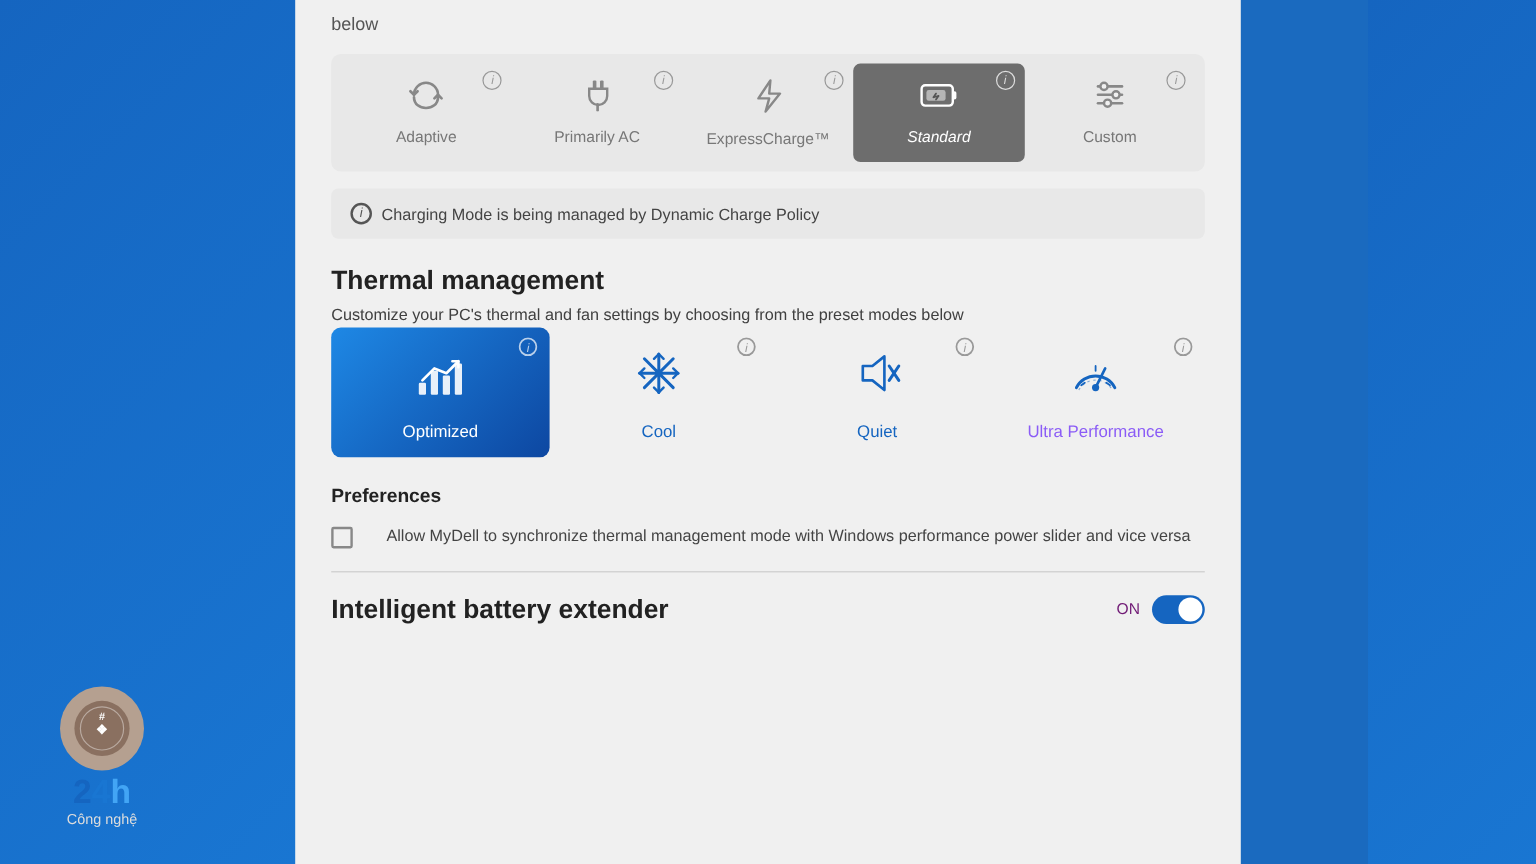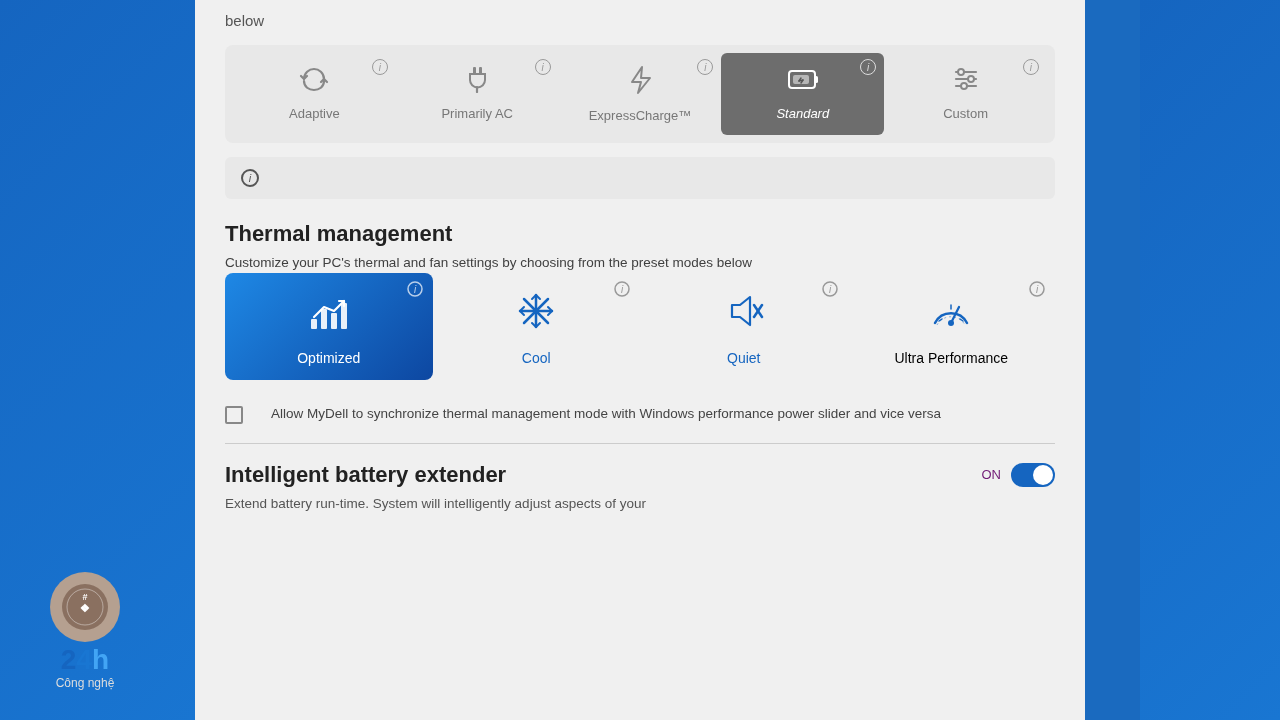--- a/index.html
+++ b/index.html
@@ -22,21 +22,21 @@
     .bg-blue-right {
       position: absolute;
       right: 0; top: 0;
       width: 140px; height: 720px;
       background: linear-gradient(135deg, #1565c0 0%, #1976d2 100%);
     }
     .main-panel {
       position: relative;
       z-index: 2;
       background: #f0f0f0;
-      width: 890px;
+      width: 788px;
       height: 720px;
       overflow: hidden;
       padding: 0 0 0 0;
     }
     .content {
       padding: 0 30px 30px 30px;
       overflow-y: auto;
       height: 720px;
     }
     .top-note {
@@ -226,21 +226,21 @@
       border: none;
       border-top: 1px solid #ccc;
       margin: 18px 0;
     }
 
     
     .battery-row {
       display: flex;
       align-items: center;
       justify-content: space-between;
-      margin-bottom: 6px;
+      margin-bottom: 18px;
     }
     .battery-title {
       font-size: 22px;
       font-weight: 600;
       color: #222;
     }
     .toggle-row {
       display: flex;
       align-items: center;
       gap: 10px;
@@ -369,20 +369,21 @@
             <circle cx="20" cy="14" r="3" fill="#f0f0f0" stroke="#888" stroke-width="2"></circle>
             <circle cx="13" cy="21" r="3" fill="#f0f0f0" stroke="#888" stroke-width="2"></circle>
           </svg>
         </span>
         <span class="charge-label">Custom</span>
       </div>
     </div>
 
     <div class="info-bar">
       <div class="info-circle-icon">i</div>
+      <span>Charging Mode is being managed by Dynamic Charge Policy</span>
     </div>
 
     <div class="section-title">Thermal management</div>
     <div class="section-desc">Customize your PC's thermal and fan settings by choosing from the preset modes below</div>
 
     <div class="thermal-options">
 
       <div class="thermal-option selected">
         <span class="thermal-info">
           <svg width="16" height="16" viewBox="0 0 16 16">
@@ -458,41 +459,41 @@
           <svg width="44" height="40" viewBox="0 0 44 40" fill="none">
             <path d="M6 32 A18 18 0 0 1 38 32" stroke="#1565c0" stroke-width="2.5" fill="none" stroke-linecap="round"></path>
             <path d="M8 34 A16 16 0 0 1 36 34" stroke="#1565c0" stroke-width="1" fill="none" stroke-dasharray="2 3" opacity="0.5"></path>
             <line x1="22" y1="32" x2="30" y2="16" stroke="#1565c0" stroke-width="2.2" stroke-linecap="round"></line>
             <circle cx="22" cy="32" r="3" fill="#1565c0"></circle>
             <line x1="10" y1="30" x2="13" y2="28" stroke="#1565c0" stroke-width="1.5" stroke-linecap="round"></line>
             <line x1="34" y1="30" x2="31" y2="28" stroke="#1565c0" stroke-width="1.5" stroke-linecap="round"></line>
             <line x1="22" y1="14" x2="22" y2="18" stroke="#1565c0" stroke-width="1.5" stroke-linecap="round"></line>
           </svg>
         </span>
-        <span class="thermal-label" style="color:#000000;">Ultra Performance</span>
+        <span class="thermal-label" style="color:#8b5cf6;">Ultra Performance</span>
       </div>
     </div>
 
+    <div class="pref-title">Preferences</div>
     <div class="pref-item">
       <div class="checkbox"></div>
       <span class="pref-text">Allow MyDell to synchronize thermal management mode with Windows performance power slider and vice versa</span>
     </div>
 
     <hr class="divider">
 
     <div class="battery-row">
       <span class="battery-title">Intelligent battery extender</span>
       <div class="toggle-row">
         <span class="toggle-label">ON</span>
         <div class="toggle">
           <div class="toggle-knob"></div>
         </div>
       </div>
     </div>
-    <p class="battery-desc">Extend battery run-time. System will intelligently adjust aspects of your</p>
   </div>
 </div>
 
 <div class="logo-watermark">
   <div class="logo-circle">
     <svg width="50" height="50" viewBox="0 0 50 50">
       <circle cx="25" cy="25" r="23" fill="#8a7060" stroke="none"></circle>
       <text x="25" y="18" text-anchor="middle" font-size="9" fill="white" font-weight="bold">#</text>
       <circle cx="25" cy="25" r="18" fill="none" stroke="white" stroke-width="1" opacity="0.4"></circle>
       <text x="25" y="30" text-anchor="middle" font-size="11" fill="white" font-weight="900">❖</text>

